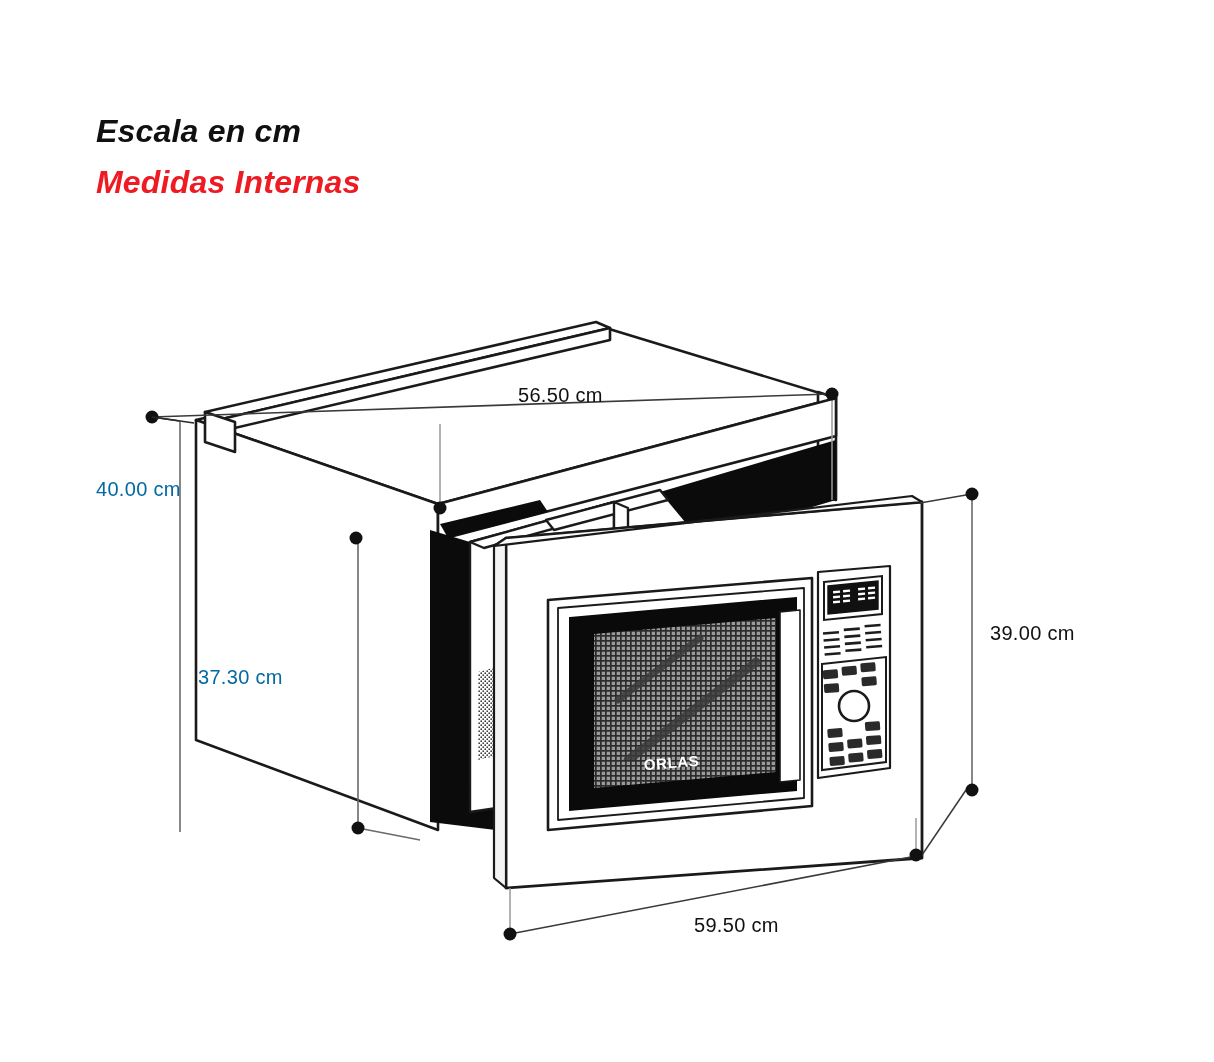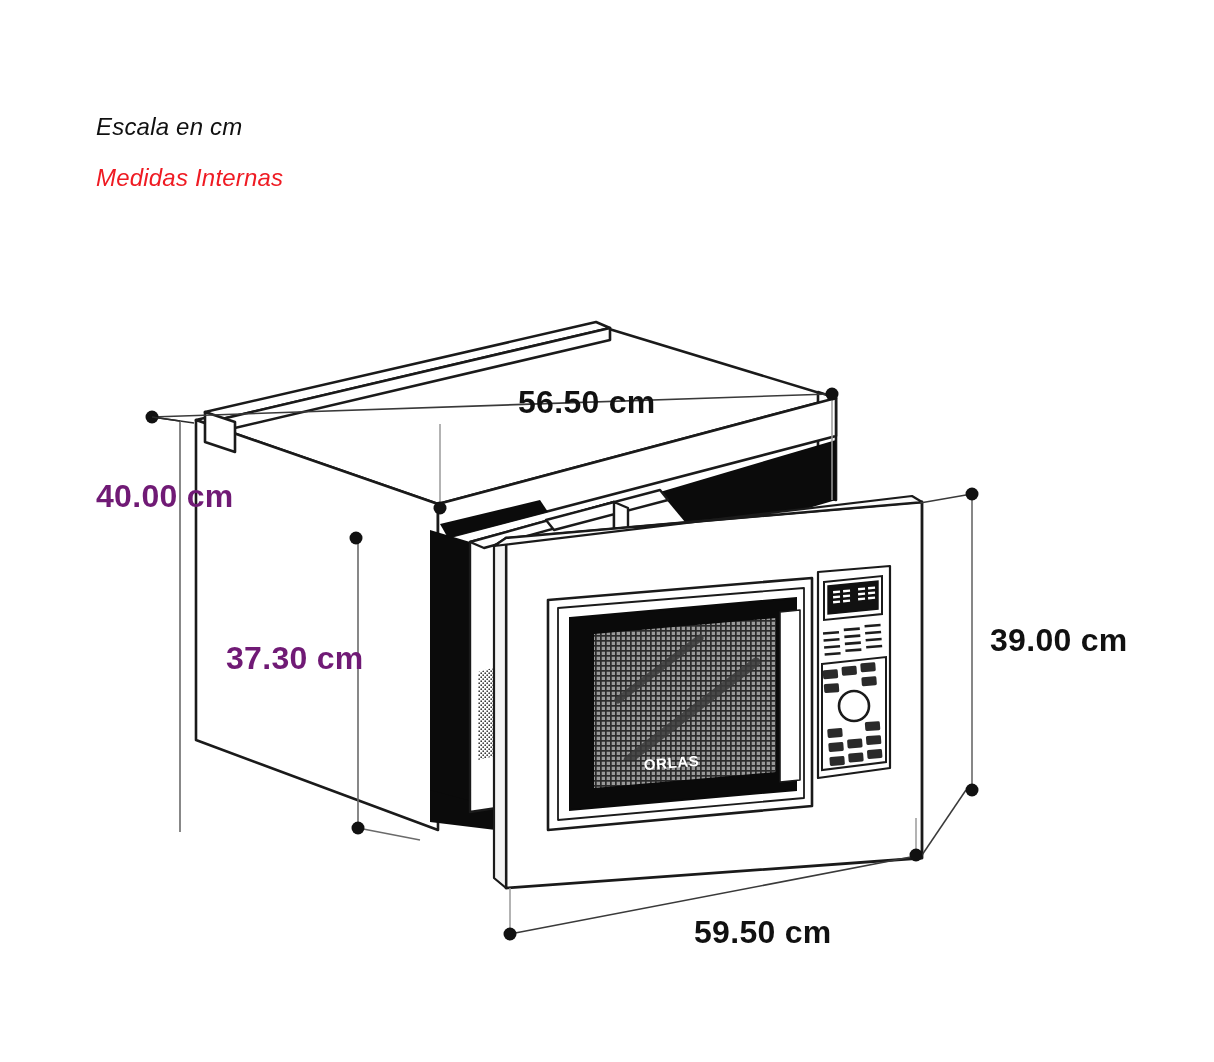--- a/index.html
+++ b/index.html
@@ -21,52 +21,52 @@
     height: 1062px;
   }
   #drawing {
     position: absolute;
     left: 0; top: 0;
     width: 1214px;
     height: 1062px;
   }
   .caption {
     position: absolute;
-    font-weight: normal;
+    font-weight: bold;
     font-style: italic;
-    font-size: 24px;
+    font-size: 32px;
     letter-spacing: 0.2px;
     white-space: nowrap;
   }
   #caption-scale {
     left: 96px;
     top: 113px;
     color: #101010;
   }
   #caption-internal {
     left: 96px;
     top: 164px;
     color: #ef1b23;
     text-align: center;
   }
   .dim-label {
     position: absolute;
-    font-size: 32px;
-    font-weight: 700;
+    font-size: 20px;
+    font-weight: 400;
     white-space: nowrap;
     letter-spacing: 0.3px;
     text-align: center;
   }
   .dim-label.black { color: #111111; }
-  .dim-label.red { color: #701a75; }
+  .dim-label.red { color: #0369a1; }
   #dim-width-top   { left: 518px; top: 384px; }
   #dim-height-out  { left: 984px; top: 622px; margin-left: 6px; }
   #dim-width-front { left: 694px; top: 907px; margin-top: 7px; }
   #dim-depth-in    { left: 96px;  top: 478px; }
-  #dim-height-in   { left: 198px; top: 640px; margin-left: 28px; }
+  #dim-height-in   { left: 198px; top: 666px; }
 </style>
 </head>
 <body>
 
 <div id="stage">
 
   <svg id="drawing" viewBox="0 0 1214 1062" xmlns="http://www.w3.org/2000/svg">
 
     <defs>
 

